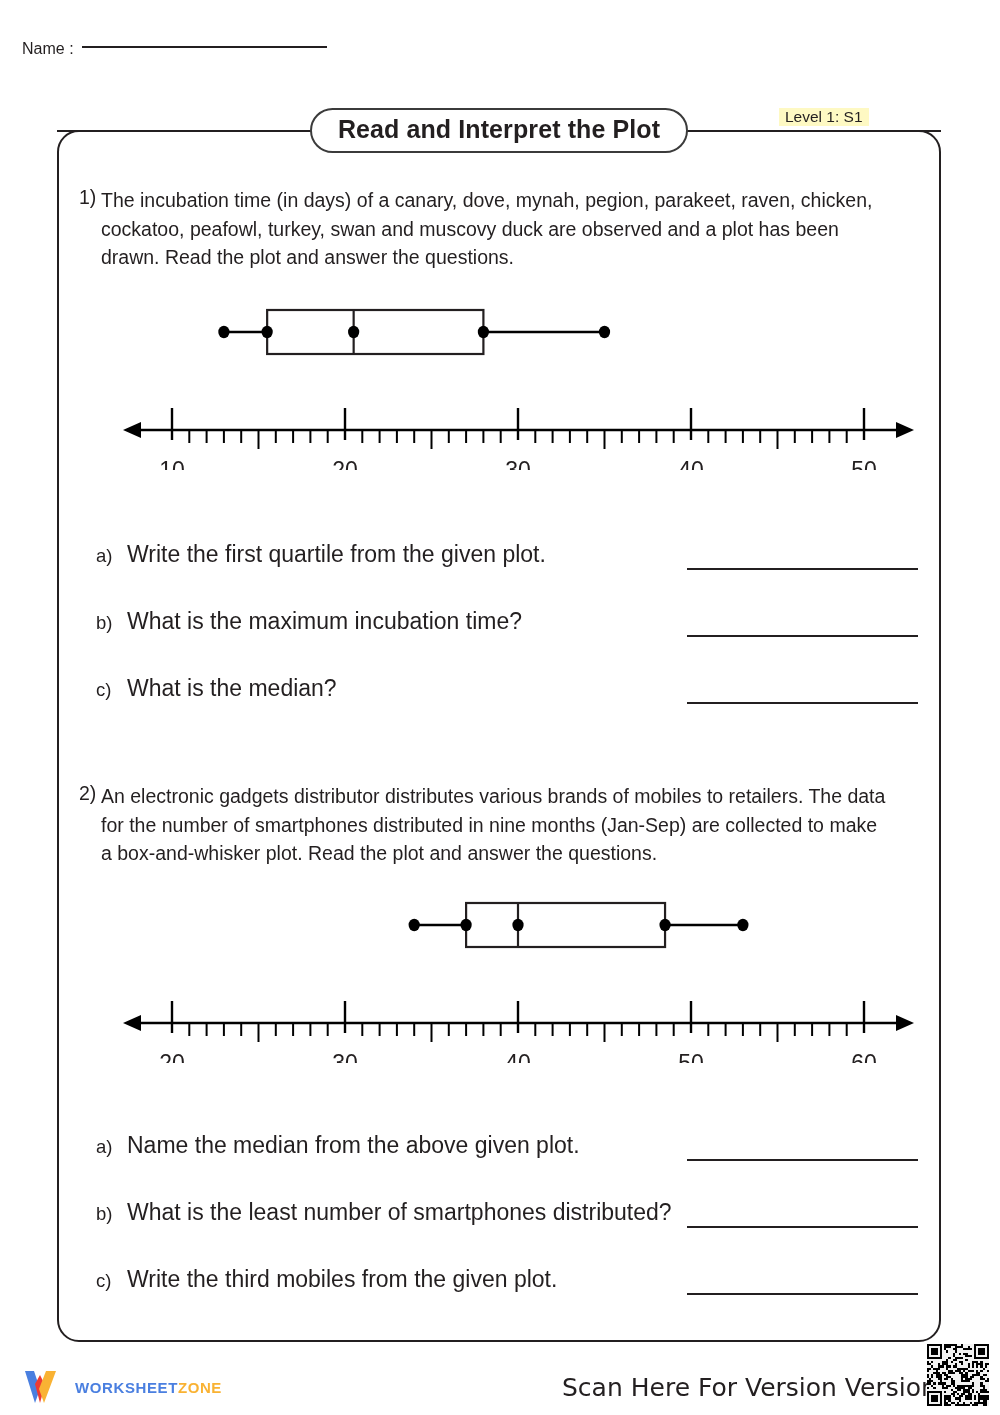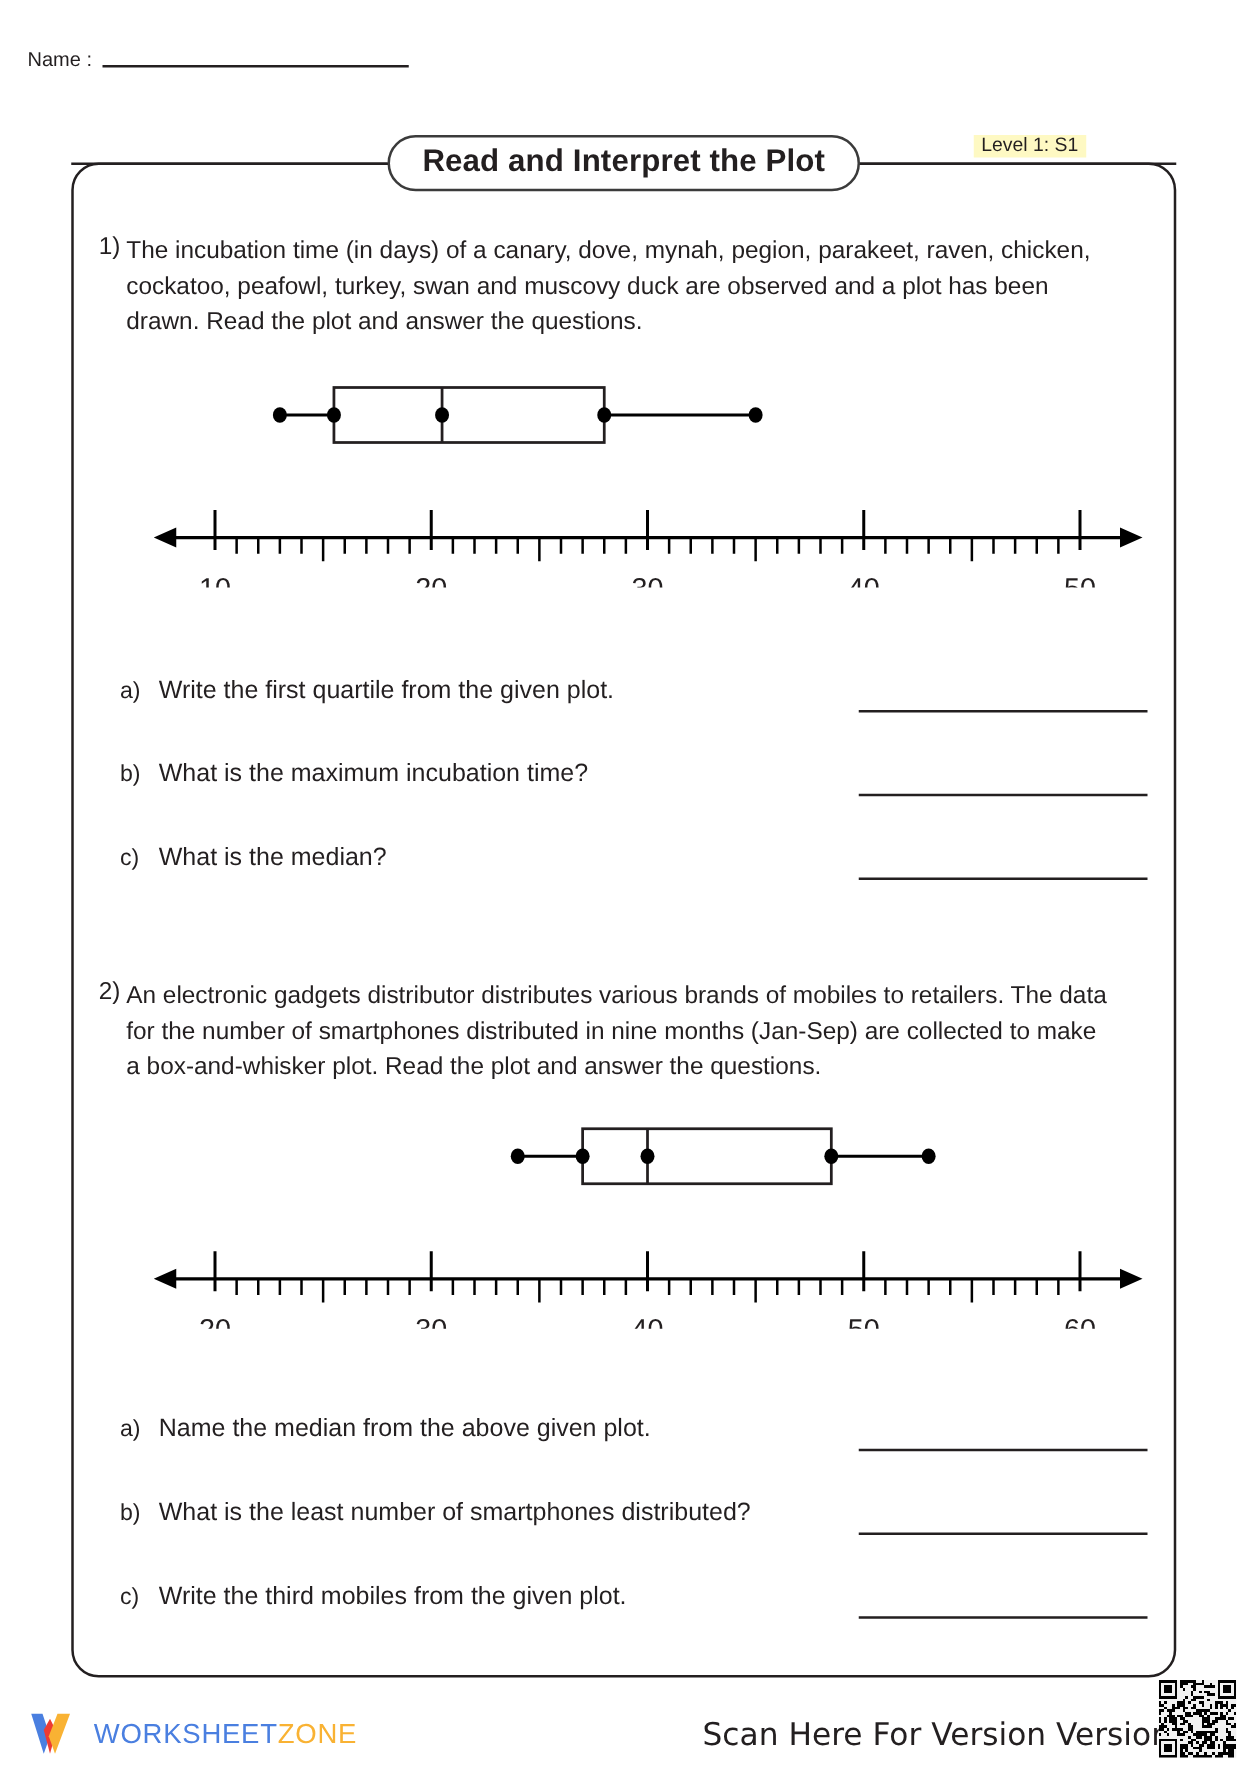--- a/index.html
+++ b/index.html
@@ -9,21 +9,21 @@
     background:#ffffff;
     font-family:"Liberation Sans", sans-serif;
     color:#231f20;
     position:relative;
     overflow:hidden;
   }
 
   
   .name-row{
     position:absolute; left:22px; top:40px;
-    display:flex; align-items:flex-end; gap:8px;
+    display:flex; align-items:center; gap:8px;
   }
   .name-line{ width:245px; height:0; border-bottom:2.4px solid #231f20; margin-bottom:4px; }
 
   
   .frame{
     position:absolute; left:57px; top:130px;
     width:884px; height:1212px;
     border:2.6px solid #231f20;
     border-radius:22px;
   }
@@ -59,37 +59,37 @@
   .q{ position:absolute; display:flex; }
   .q-num{ width:44px; flex:0 0 44px; font-size:19.5px; padding-left:22px; }
   .q-text{ font-size:19.5px; line-height:1.47; width:790px; }
 
   #q1{ left:57px; top:186px; }
   #q2{ left:57px; top:782px; }
 
   
   .sub{ position:absolute; display:flex; align-items:baseline; }
   .sub-letter{ width:31px; flex:0 0 31px; font-size:18.5px; }
-  .sub-text{ font-size:20px; white-space:nowrap; }
+  .sub-text{ font-size:23px; white-space:nowrap; }
   .ans-line{
     position:absolute; width:231px; height:0;
     border-bottom:2.6px solid #231f20;
   }
 
   
   .plot{ position:absolute; left:57px; width:884px; }
   svg.plotsvg{ display:block; }
 
   
   .footer-logo{
     position:absolute; left:22px; top:1367px;
     display:flex; align-items:center; gap:11px;
   }
   .logo-mark{ width:42px; height:40px; }
-  .logo-text{ font-size:22px; font-weight:normal; letter-spacing:.6px; }
+  .logo-text{ font-size:15px; font-weight:bold; letter-spacing:.6px; }
   .logo-w{ color:#4a7fe0; }
   .logo-z{ color:#f9b233; }
 
   .scan-text{
     position:absolute; left:562px; top:1373px;
     font-size:25px; color:#231f20; white-space:nowrap;
     font-family:"DejaVu Sans", sans-serif;
   }
   .qr{
     position:absolute; left:927px; top:1344px;

